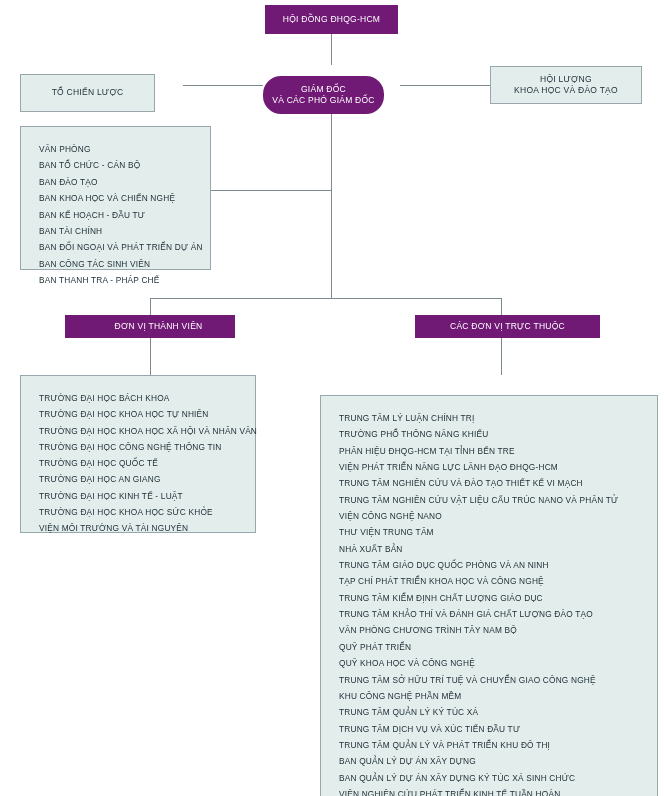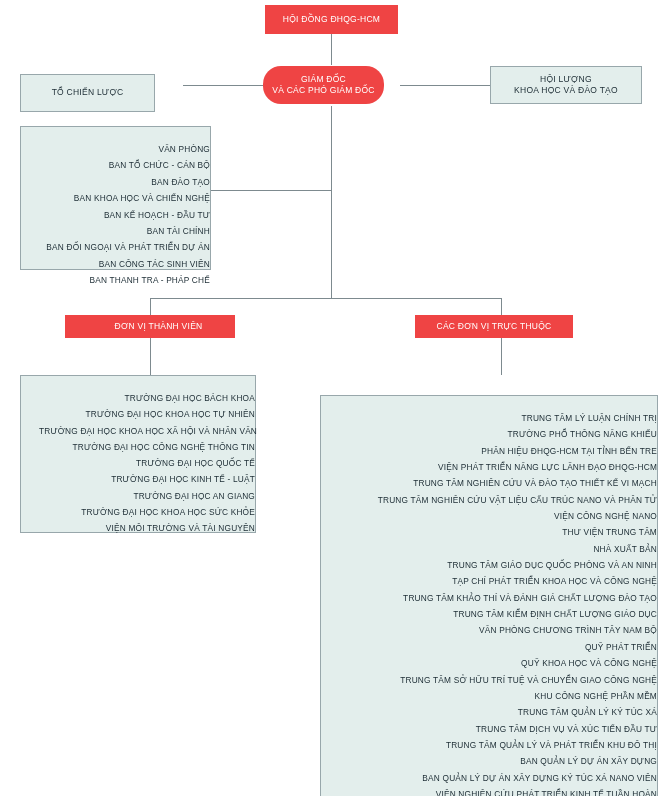--- a/index.html
+++ b/index.html
@@ -17,40 +17,39 @@
   .node{
     position:absolute;
     box-sizing:border-box;
     display:flex;
     align-items:center;
     justify-content:center;
     text-align:center;
     line-height:1.35;
   }
   .node.blue{
-    background:#ef4444;
+    background:#701a75;
     color:#ffffff;
     font-size:8.5px;
     letter-spacing:.25px;
     font-weight:400;
   }
   .node.light{
     background:#e3eeec;
     border:1px solid #98a7ab;
     color:#1b2b33;
     font-size:8.5px;
     letter-spacing:.25px;
   }
   .listbox{
     position:absolute;
     box-sizing:border-box;
     background:#e3eeec;
     border:1px solid #98a7ab;
     padding:14px 0 14px 18px;
-    text-align:right;
   }
   .listbox .row{
     font-size:8.3px;
     letter-spacing:.2px;
     line-height:16.4px;
     white-space:nowrap;
     color:#1b2b33;
   }
   .listbox.units .row{line-height:16.3px;}
   .listbox.sub .row{line-height:16.35px;}
@@ -79,21 +78,21 @@
   <div class="ln lnv" style="left:501px;top:338px;height:37px;"></div>
 
   <div class="node blue" style="left:265px;top:5px;width:133px;height:29px;">
     <span>HỘI ĐỒNG ĐHQG-HCM</span>
   </div>
 
   <div class="node light" style="left:20px;top:74px;width:135px;height:38px;">
     <span>TỔ CHIẾN LƯỢC</span>
   </div>
 
-  <div class="node blue two-line" style="left:263px;top:66px;width:121px;height:38px;border-radius:18px;">
+  <div class="node blue two-line" style="left:263px;top:76px;width:121px;height:38px;border-radius:18px;">
     <div>
       <span>GIÁM ĐỐC</span>
       <span>VÀ CÁC PHÓ GIÁM ĐỐC</span>
     </div>
   </div>
 
   <div class="node light two-line" style="left:490px;top:66px;width:152px;height:38px;">
     <div>
       <span>HỘI LƯỢNG</span>
       <span>KHOA HỌC VÀ ĐÀO TẠO</span>
@@ -115,51 +114,51 @@
   <div class="node blue" style="left:65px;top:315px;width:170px;height:23px;padding-left:17px;">
     <span>ĐƠN VỊ THÀNH VIÊN</span>
   </div>
 
   <div class="listbox units" style="left:20px;top:375px;width:236px;height:158px;" id="member-units-list">
       <div class="row">TRƯỜNG ĐẠI HỌC BÁCH KHOA</div>
       <div class="row">TRƯỜNG ĐẠI HỌC KHOA HỌC TỰ NHIÊN</div>
       <div class="row">TRƯỜNG ĐẠI HỌC KHOA HỌC XÃ HỘI VÀ NHÂN VĂN</div>
       <div class="row">TRƯỜNG ĐẠI HỌC CÔNG NGHỆ THÔNG TIN</div>
       <div class="row">TRƯỜNG ĐẠI HỌC QUỐC TẾ</div>
+      <div class="row">TRƯỜNG ĐẠI HỌC AN GIANG</div>
       <div class="row">TRƯỜNG ĐẠI HỌC KINH TẾ - LUẬT</div>
-      <div class="row">TRƯỜNG ĐẠI HỌC AN GIANG</div>
       <div class="row">TRƯỜNG ĐẠI HỌC KHOA HỌC SỨC KHỎE</div>
       <div class="row">VIỆN MÔI TRƯỜNG VÀ TÀI NGUYÊN</div>
     </div>
 
-  <div class="node blue" style="left:415px;top:315px;width:158px;height:23px;">
+  <div class="node blue" style="left:415px;top:315px;width:185px;height:23px;">
     <span>CÁC ĐƠN VỊ TRỰC THUỘC</span>
   </div>
 
   <div class="listbox sub" style="left:320px;top:395px;width:338px;height:478px;" id="affiliated-units-list">
       <div class="row">TRUNG TÂM LÝ LUẬN CHÍNH TRỊ</div>
       <div class="row">TRƯỜNG PHỔ THÔNG NĂNG KHIẾU</div>
       <div class="row">PHÂN HIỆU ĐHQG-HCM TẠI TỈNH BẾN TRE</div>
       <div class="row">VIỆN PHÁT TRIỂN NĂNG LỰC LÃNH ĐẠO ĐHQG-HCM</div>
       <div class="row">TRUNG TÂM NGHIÊN CỨU VÀ ĐÀO TẠO THIẾT KẾ VI MẠCH</div>
       <div class="row">TRUNG TÂM NGHIÊN CỨU VẬT LIỆU CẤU TRÚC NANO VÀ PHÂN TỬ</div>
       <div class="row">VIỆN CÔNG NGHỆ NANO</div>
       <div class="row">THƯ VIỆN TRUNG TÂM</div>
       <div class="row">NHÀ XUẤT BẢN</div>
       <div class="row">TRUNG TÂM GIÁO DỤC QUỐC PHÒNG VÀ AN NINH</div>
       <div class="row">TẠP CHÍ PHÁT TRIỂN KHOA HỌC VÀ CÔNG NGHỆ</div>
+      <div class="row">TRUNG TÂM KIỂM ĐỊNH CHẤT LƯỢNG GIÁO DỤC</div>
       <div class="row">TRUNG TÂM KHẢO THÍ VÀ ĐÁNH GIÁ CHẤT LƯỢNG ĐÀO TẠO</div>
-      <div class="row">TRUNG TÂM KIỂM ĐỊNH CHẤT LƯỢNG GIÁO DỤC</div>
       <div class="row">VĂN PHÒNG CHƯƠNG TRÌNH TÂY NAM BỘ</div>
       <div class="row">QUỸ PHÁT TRIỂN</div>
       <div class="row">QUỸ KHOA HỌC VÀ CÔNG NGHỆ</div>
       <div class="row">TRUNG TÂM SỞ HỮU TRÍ TUỆ VÀ CHUYỂN GIAO CÔNG NGHỆ</div>
       <div class="row">KHU CÔNG NGHỆ PHẦN MỀM</div>
       <div class="row">TRUNG TÂM QUẢN LÝ KÝ TÚC XÁ</div>
       <div class="row">TRUNG TÂM DỊCH VỤ VÀ XÚC TIẾN ĐẦU TƯ</div>
       <div class="row">TRUNG TÂM QUẢN LÝ VÀ PHÁT TRIỂN KHU ĐÔ THỊ</div>
       <div class="row">BAN QUẢN LÝ DỰ ÁN XÂY DỰNG</div>
-      <div class="row">BAN QUẢN LÝ DỰ ÁN XÂY DỰNG KÝ TÚC XÁ NANO VIÊN</div>
+      <div class="row">BAN QUẢN LÝ DỰ ÁN XÂY DỰNG KÝ TÚC XÁ SINH CHỨC</div>
       <div class="row">VIỆN NGHIÊN CỨU PHÁT TRIỂN KINH TẾ TUẦN HOÀN</div>
       <div class="row">TRUNG TÂM THỂ DỤC THỂ THAO</div>
     </div>
 
 </div>
 
 </body></html>

